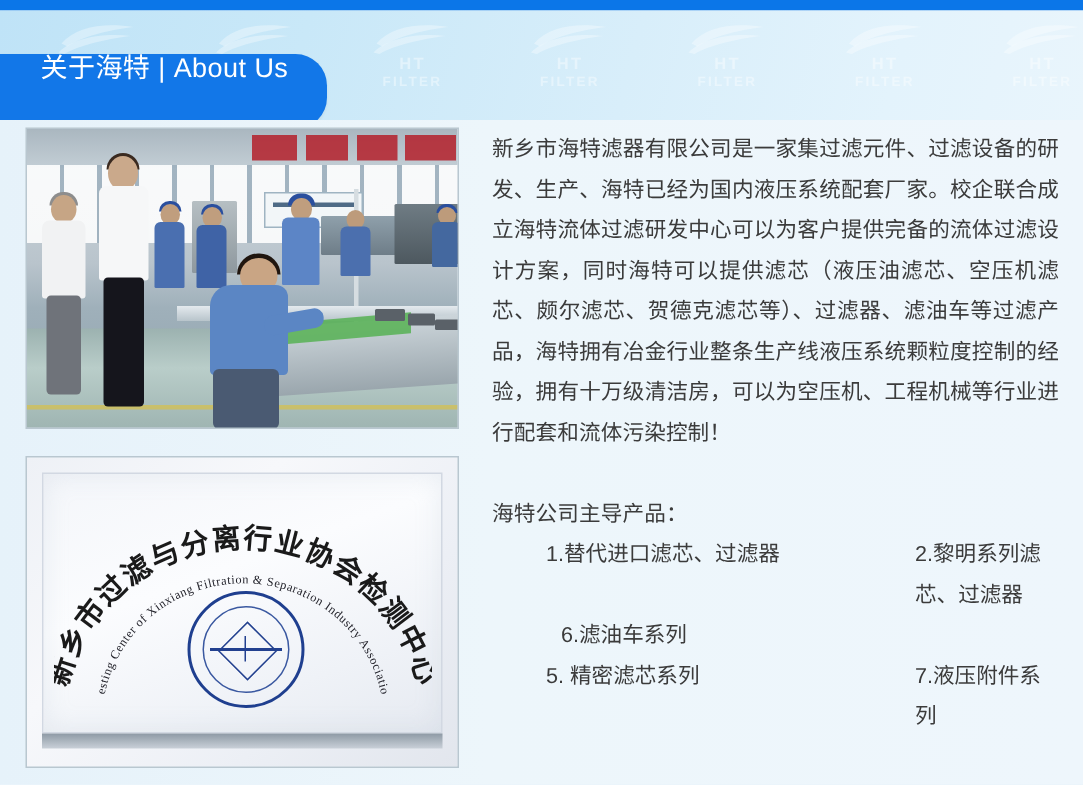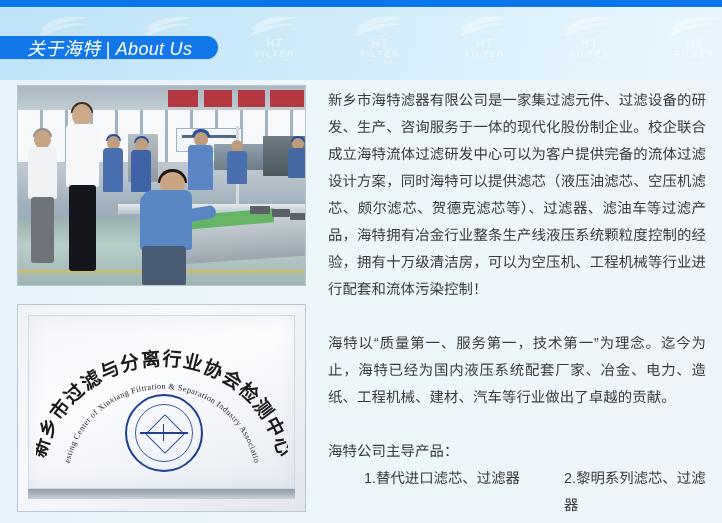--- a/index.html
+++ b/index.html
@@ -78,30 +78,29 @@
     letter-spacing: 1.5px;
   }
   .wm .wm-text.big { font-size: 11px; line-height: 11px; }
   .wm .wm-text.small { font-size: 9px; line-height: 11px; }
 
   
   .title-pill {
     position: absolute;
     left: 0;
     top: 36px;
-    height: 23px;
+    height: 50px;
     padding: 0 26px 0 27px;
     display: flex;
-    align-items: flex-end;
+    align-items: flex-start;
     background: #1277e8;
     border-top-right-radius: 21px;
     border-bottom-right-radius: 21px;
     box-shadow: 0 1px 2px rgba(0,0,0,0.06);
     z-index: 5;
-    font-style: italic;
   }
   .title-pill .title-text {
     color: #ffffff;
     font-size: 18px;
     line-height: 19px;
     font-weight: 400;
     white-space: nowrap;
     letter-spacing: 0.3px;
   }
 
@@ -341,21 +340,21 @@
     font-size: 14.4px;
     line-height: 27px;
   }
   .prod-row {
     display: flex;
     color: #3b3b3b;
     font-size: 14.4px;
     line-height: 27px;
   }
   .prod-row .c1 { width: 200px; flex: 0 0 200px; margin-left: 36px; }
-  .prod-row .c2 { flex: 1 1 auto; }
+  .prod-row .c2 { flex: 1 1 auto; margin-left: 46px; }
 </style>
 </head>
 <body>
 
 <div class="page">
 
   <div class="header">
 
     <div class="top-rule"></div>
     <div class="header-bg"></div>
@@ -521,23 +520,22 @@
             </div>
           </div>
           <div class="plaque-shadow"></div>
         </div>
       </div>
 
     </div>
 
     <div class="text-col">
 
-      <p class="para p1">新乡市海特滤器有限公司是一家集过滤元件、过滤设备的研发、生产、咨询服务于一体的现代化股份制企业。校企联合成立海特流体过滤研发中心可以为客户提供完备的流体过滤设计方案，同时海特可以提供滤芯（液压油滤芯、空压机滤芯、颇尔滤芯、贺德克滤芯等）、过滤器、滤油车等过滤产品，海特拥有冶金行业整条生产线液压系统颗粒度控制的经验，拥有十万级清洁房，可以为空压机、工程机械等行业进行配套和流体污染控制！</p>
-
-      <p class="para p2">海特以“质量第一、服务第一，技术第一”为理念。迄今为止，海特已经为国内液压系统配套厂家、冶金、电力、造纸、工程机械、建材、汽车等行业做出了卓越的贡献。</p>
+      <p class="para p1">新乡市海特滤器有限公司是一家集过滤元件、过滤设备的研发、生产、海特已经为国内液压系统配套厂家。校企联合成立海特流体过滤研发中心可以为客户提供完备的流体过滤设计方案，同时海特可以提供滤芯（液压油滤芯、空压机滤芯、颇尔滤芯、贺德克滤芯等）、过滤器、滤油车等过滤产品，海特拥有冶金行业整条生产线液压系统颗粒度控制的经验，拥有十万级清洁房，可以为空压机、工程机械等行业进行配套和流体污染控制！</p>
+
 
       <div class="products">
         <div class="prod-head para p3">海特公司主导产品：</div>
 
         <div class="prod-row">
           <span class="c1">1.替代进口滤芯、过滤器</span>
           <span class="c2">2.黎明系列滤芯、过滤器</span>
         </div>
         <div class="prod-row">
           <span class="c2">6.滤油车系列</span>

